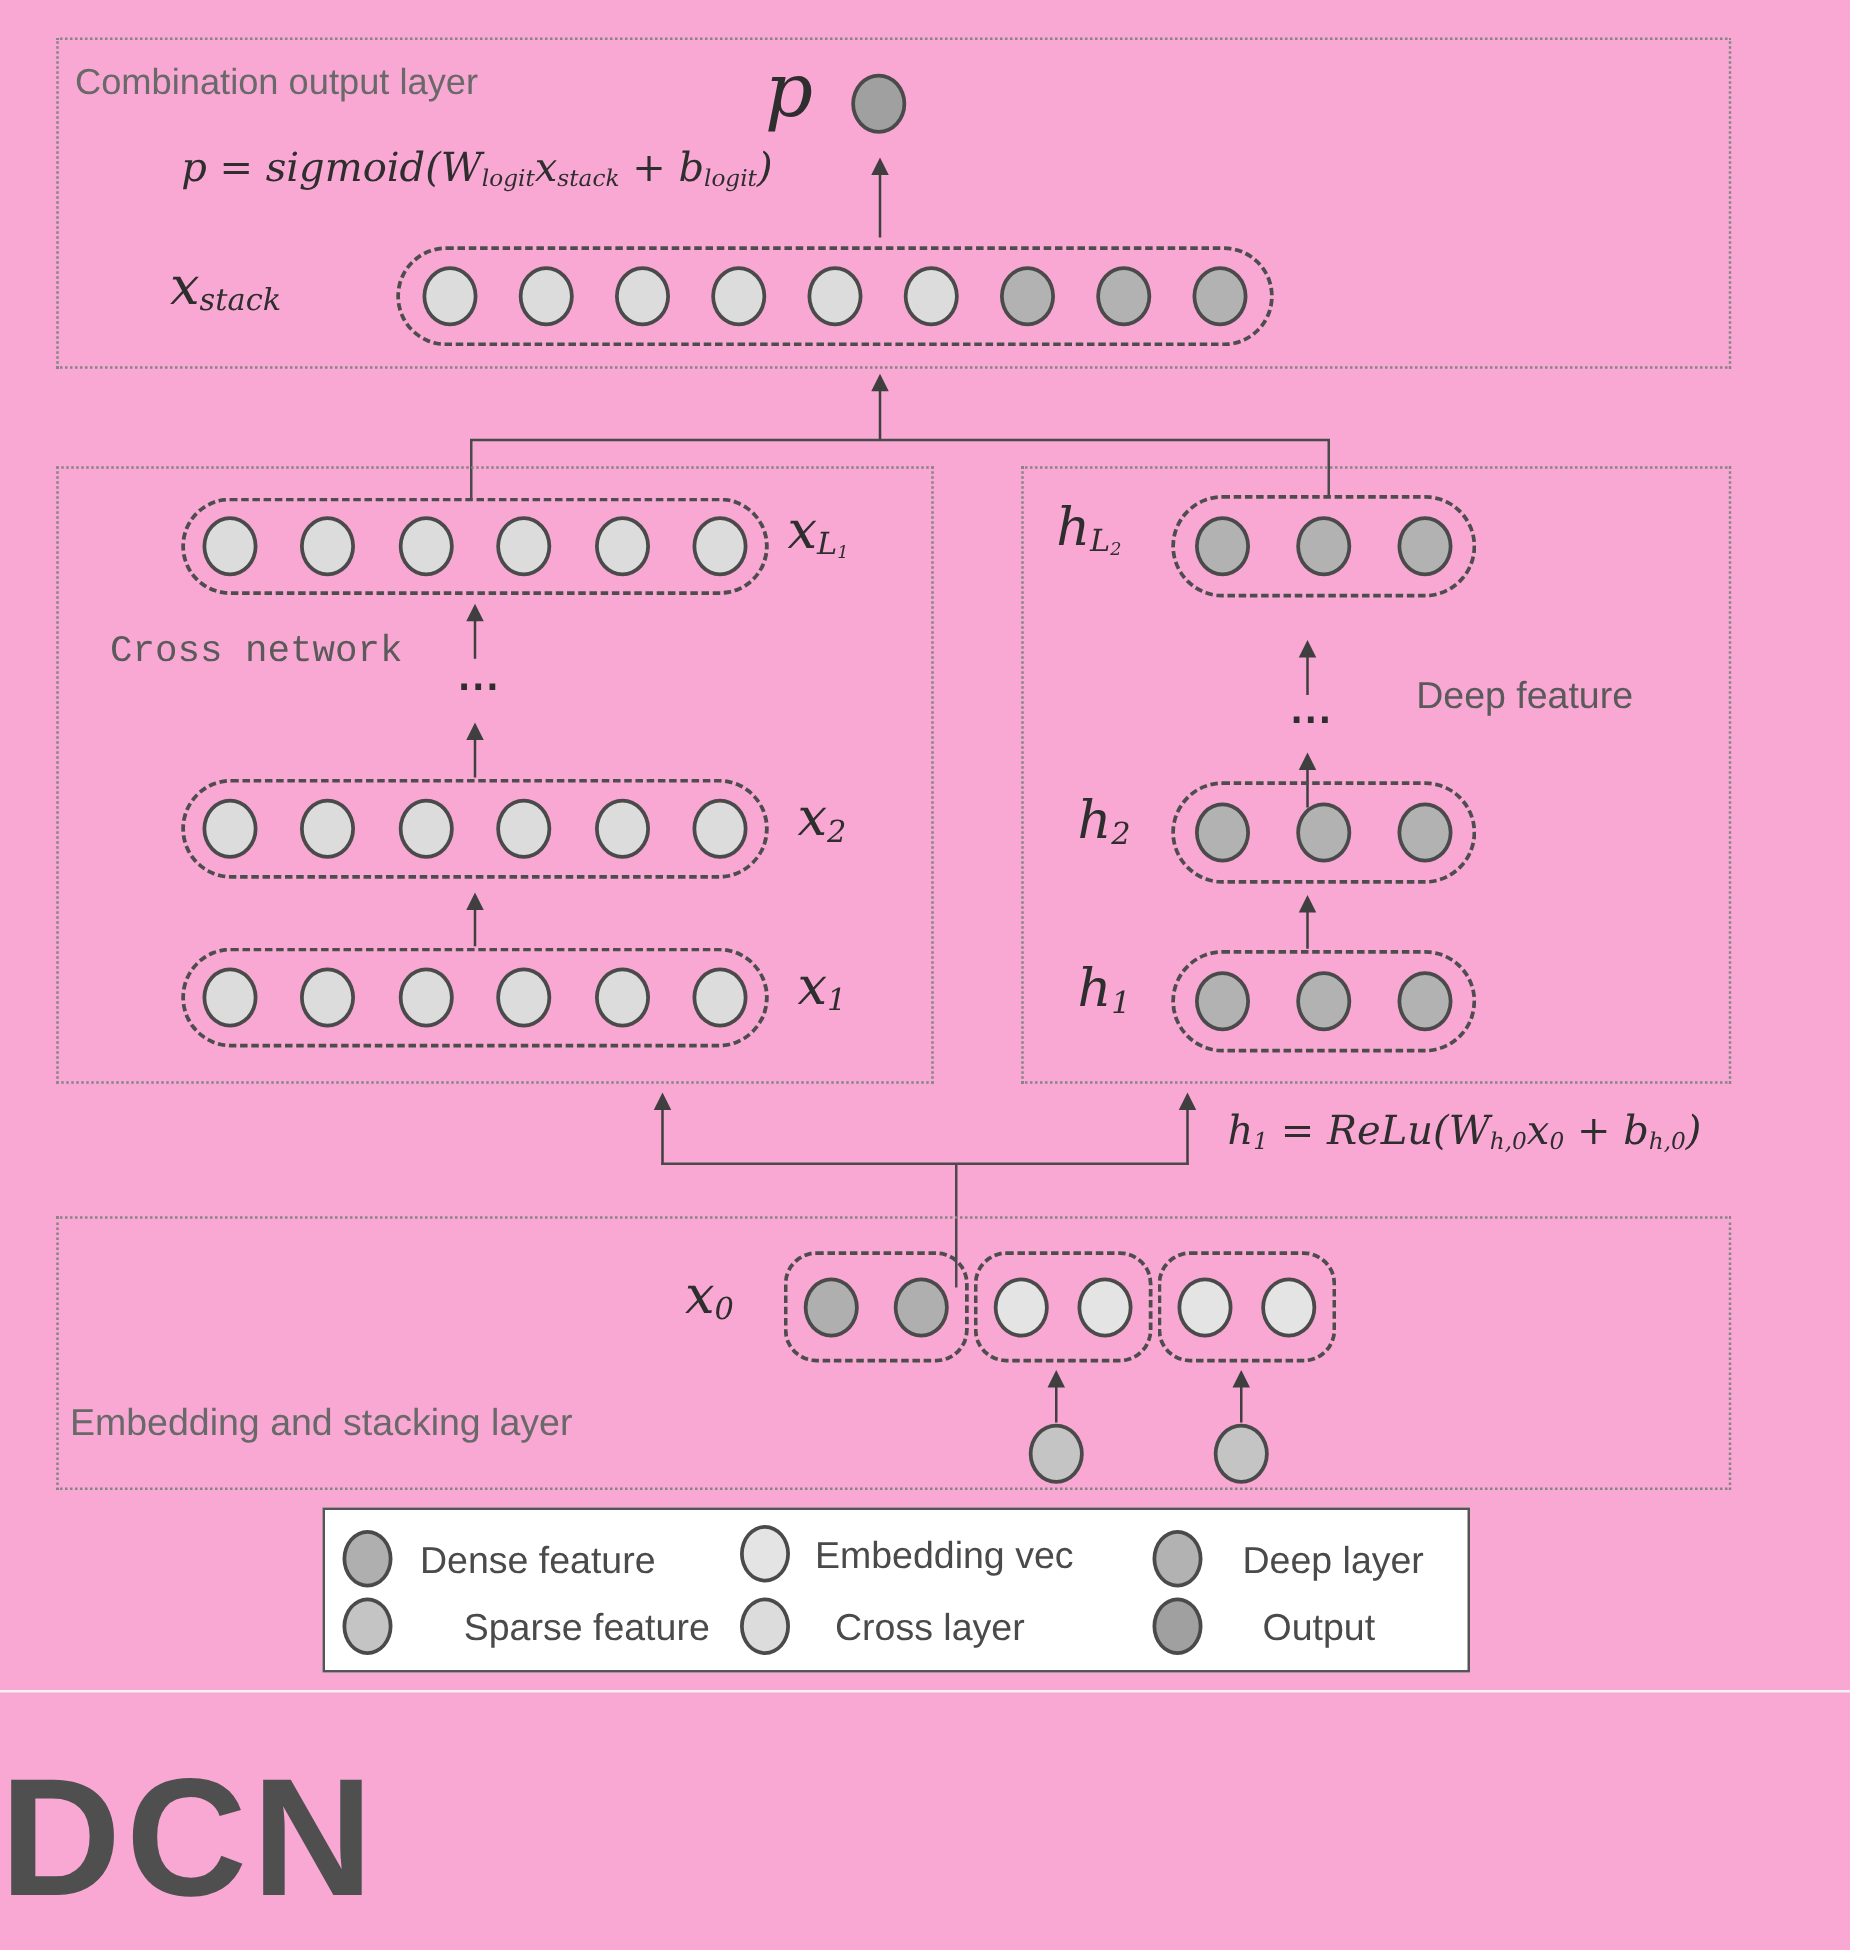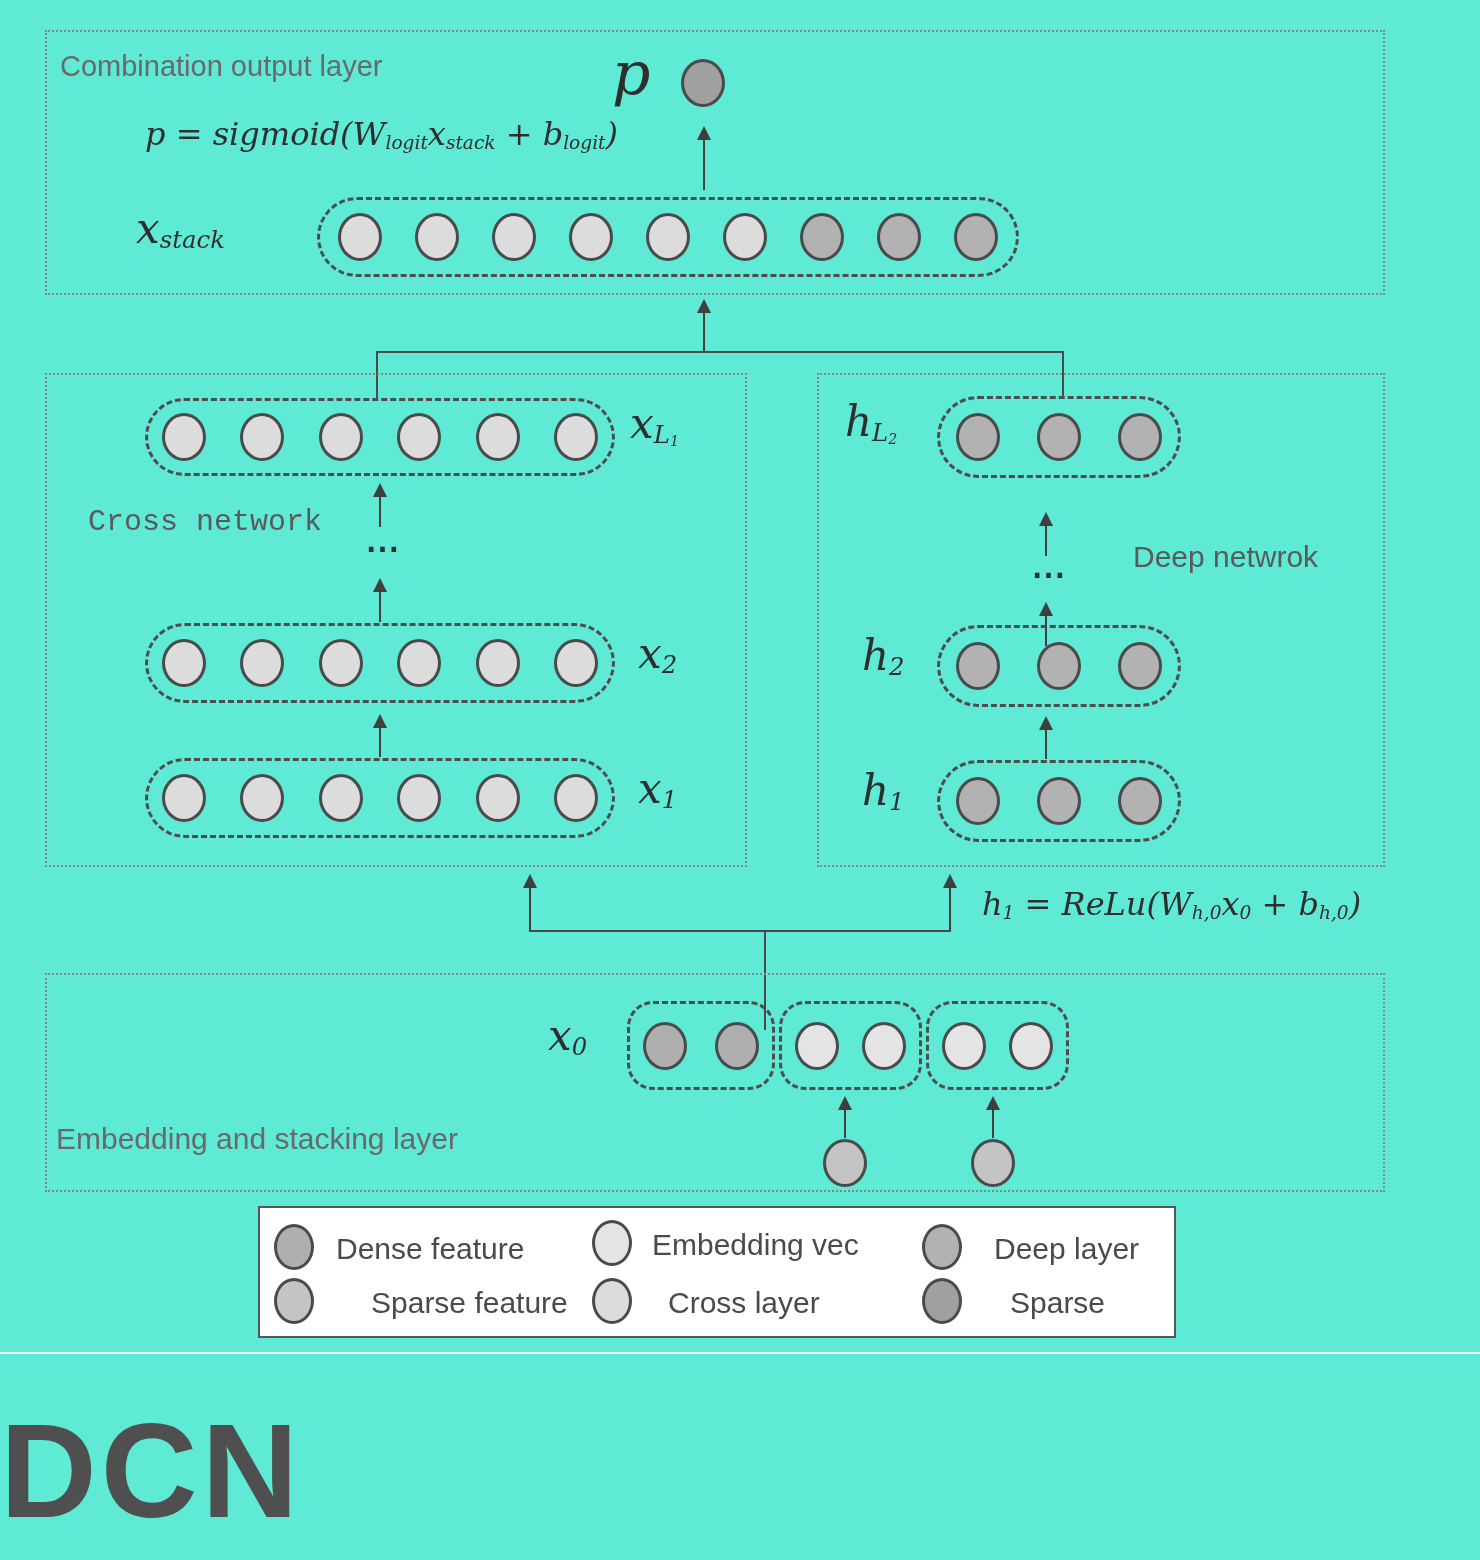--- a/index.html
+++ b/index.html
@@ -1,17 +1,17 @@
 <!DOCTYPE html>
 <html><head>
 <meta charset="utf-8">
 <style>
   html,body { margin:0; padding:0; background:#ffffff; }
   .canvas {
-    position:relative; width:1480px; height:1560px; background:#5eead4;
+    position:relative; width:1480px; height:1560px; background:#f9a8d4;
     font-family:"Liberation Sans", sans-serif; overflow:hidden;
   }
   .dotbox { position:absolute; border:2px dotted #858585; box-sizing:border-box; }
   .dbox {
     position:absolute; border:3px dashed #4d4d4d; border-radius:44px;
     display:flex; align-items:center; justify-content:space-between; box-sizing:border-box;
   }
   .dbox.sq { border-radius:26px; }
   .circle {
     display:block; width:var(--d,44px); height:var(--dh,48px);
@@ -114,21 +114,21 @@
       <span class="circle" style="background: rgb(220, 220, 220);"></span>
       <span class="circle" style="background: rgb(220, 220, 220);"></span>
       <span class="circle" style="background: rgb(220, 220, 220);"></span>
       <span class="circle" style="background: rgb(220, 220, 220);"></span>
       <span class="circle" style="background: rgb(220, 220, 220);"></span>
       <span class="circle" style="background: rgb(220, 220, 220);"></span>
     </div>
   <div class="math rowlabel" style="left:638px; top:767px;">x<sub>1</sub></div>
 
   <div class="dotbox" style="left:817px; top:373px; width:568px; height:494px;"></div>
-  <div class="sans-label" style="left:1133px; top:540px; color:#5a5a5a;">Deep netwrok</div>
+  <div class="sans-label" style="left:1133px; top:540px; color:#5a5a5a;">Deep feature</div>
 
   <div class="math rowlabel" style="left:845px; top:400px;">h<sub>L<sub>2</sub></sub></div>
   <div class="dbox" style="left:937px; top:396px; width:244px; height:82px; padding:0 16px;">
       <span class="circle" style="background: rgb(178, 178, 178);"></span>
       <span class="circle" style="background: rgb(178, 178, 178);"></span>
       <span class="circle" style="background: rgb(178, 178, 178);"></span>
     </div>
 
   <div class="varrow" style="left:1038px; top:512px; height:44px;"></div>
   <div class="dots" style="left:1022px; top:554px; width:56px; text-align:center;">⋯</div>
@@ -206,19 +206,19 @@
   <div class="legend-label" style="left:336px; top:1286px;margin-left:35px;">Sparse feature</div>
 
   <div class="legend-swatch" style="left:592px; top:1278px; display:flex;">
       <span class="circle" style="background: rgb(220, 220, 220);"></span>
     </div>
   <div class="legend-label" style="left:668px; top:1286px;">Cross layer</div>
 
   <div class="legend-swatch" style="left:922px; top:1278px; display:flex;">
       <span class="circle" style="background: rgb(160, 160, 160);"></span>
     </div>
-  <div class="legend-label" style="left:1010px; top:1286px;">Sparse</div>
+  <div class="legend-label" style="left:1010px; top:1286px;">Output</div>
 
   <div class="sep"></div>
 
   <div class="title" style="top:1404px;">DCN</div>
 
 </div>
 
 </body></html>

